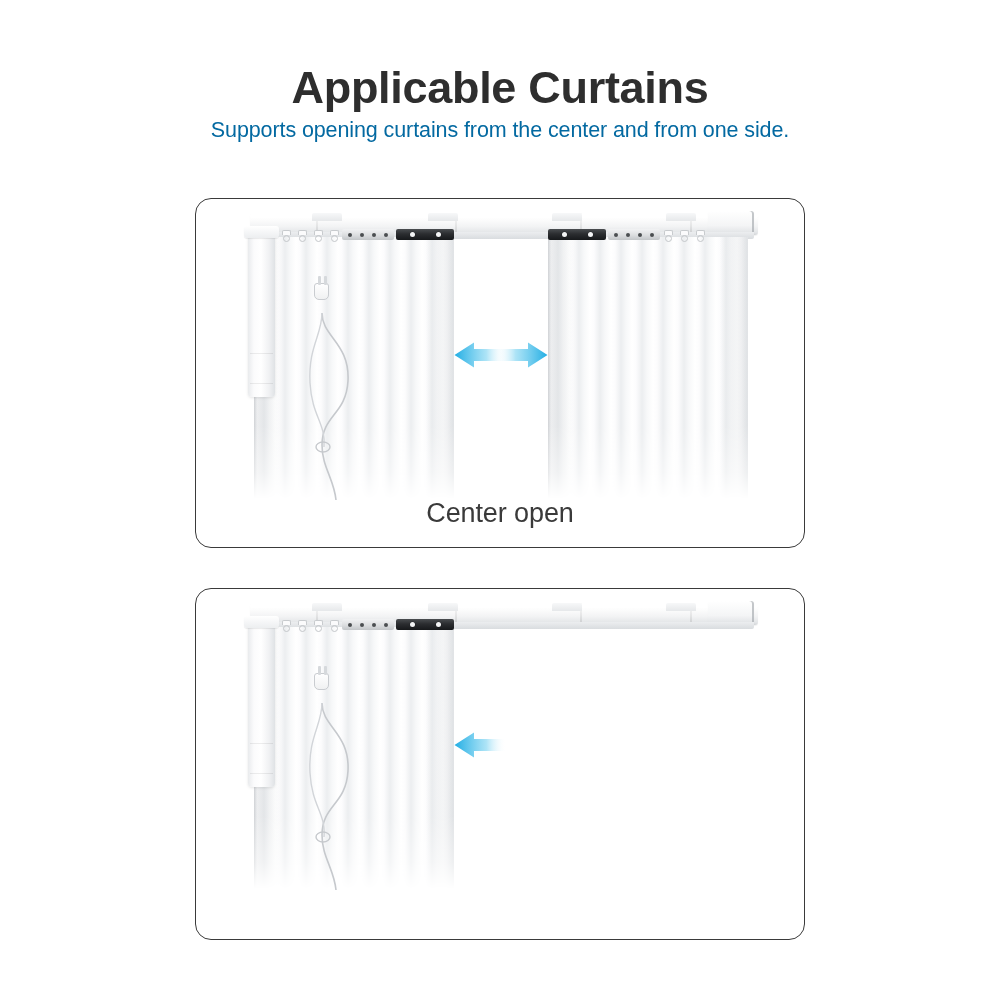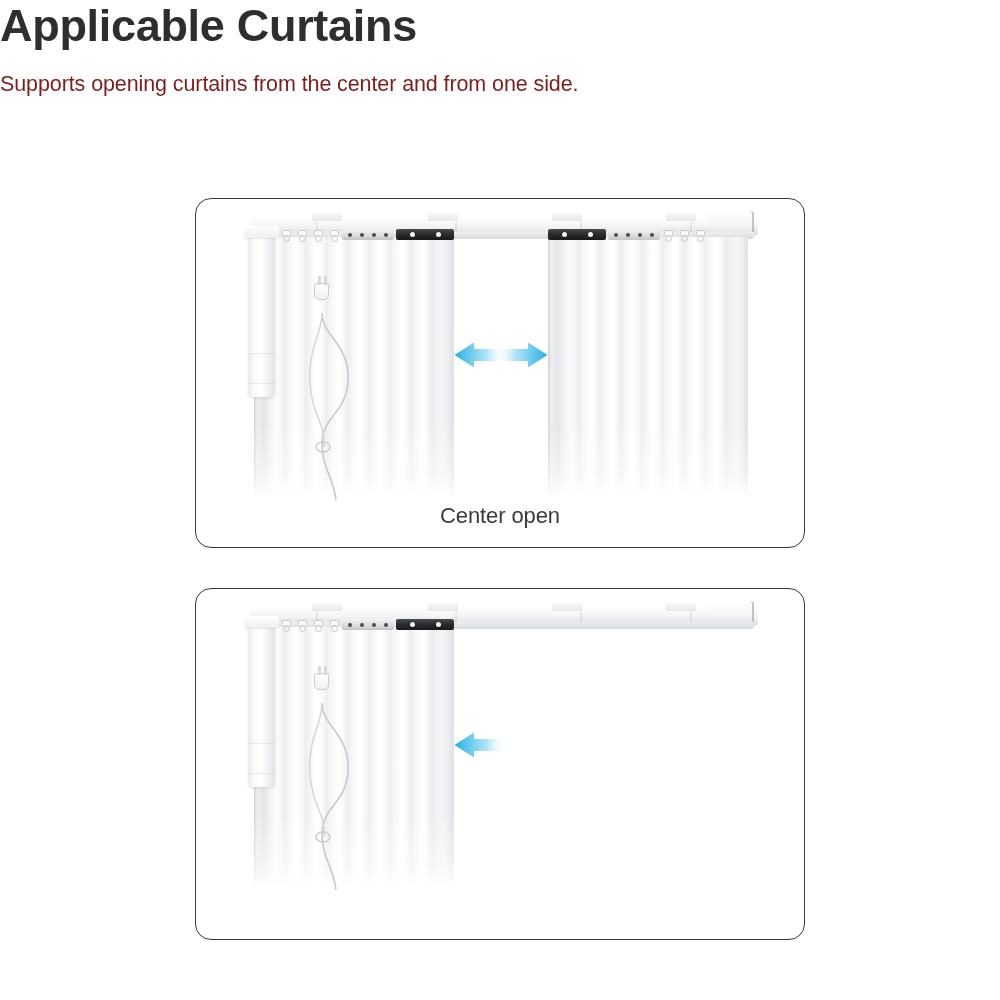--- a/index.html
+++ b/index.html
@@ -16,34 +16,34 @@
   .page {
     width: 1000px;
     height: 1000px;
     position: relative;
     display: flex;
     flex-direction: column;
     align-items: center;
   }
 
   
-  .header { width: 100%; text-align: left; }
+  .header { width: 100%; text-align: center; padding-top: 62px; }
 
   .page-title {
     font-size: 45px;
     font-weight: bold;
     color: #2e2e2e;
     letter-spacing: -0.3px;
     line-height: 1.15;
   }
 
   .page-subtitle {
-    margin-top: 20px;
+    margin-top: 4px;
     font-size: 21.5px;
-    color: #7f1d1d;
+    color: #0369a1;
     font-weight: 400;
     letter-spacing: -0.1px;
   }
 
   
   .card {
     position: absolute;
     left: 195px;
     width: 610px;
     border: 1px solid #3a3a3a;
@@ -53,21 +53,21 @@
   }
   .card-center { top: 198px; height: 350px; }
   .card-side   { top: 588px; height: 352px; }
 
   .scene { position: absolute; inset: 0; }
 
   .card-caption {
     position: absolute;
     left: 0; right: 0;
     text-align: center;
-    font-size: 22px;
+    font-size: 27px;
     color: #3a3a3a;
     letter-spacing: -0.1px;
   }
   .card-center .card-caption { bottom: 18px; }
   .card-side   .card-caption { bottom: 18px; }
 
   
   .rail {
     position: absolute;
     height: 22px;

